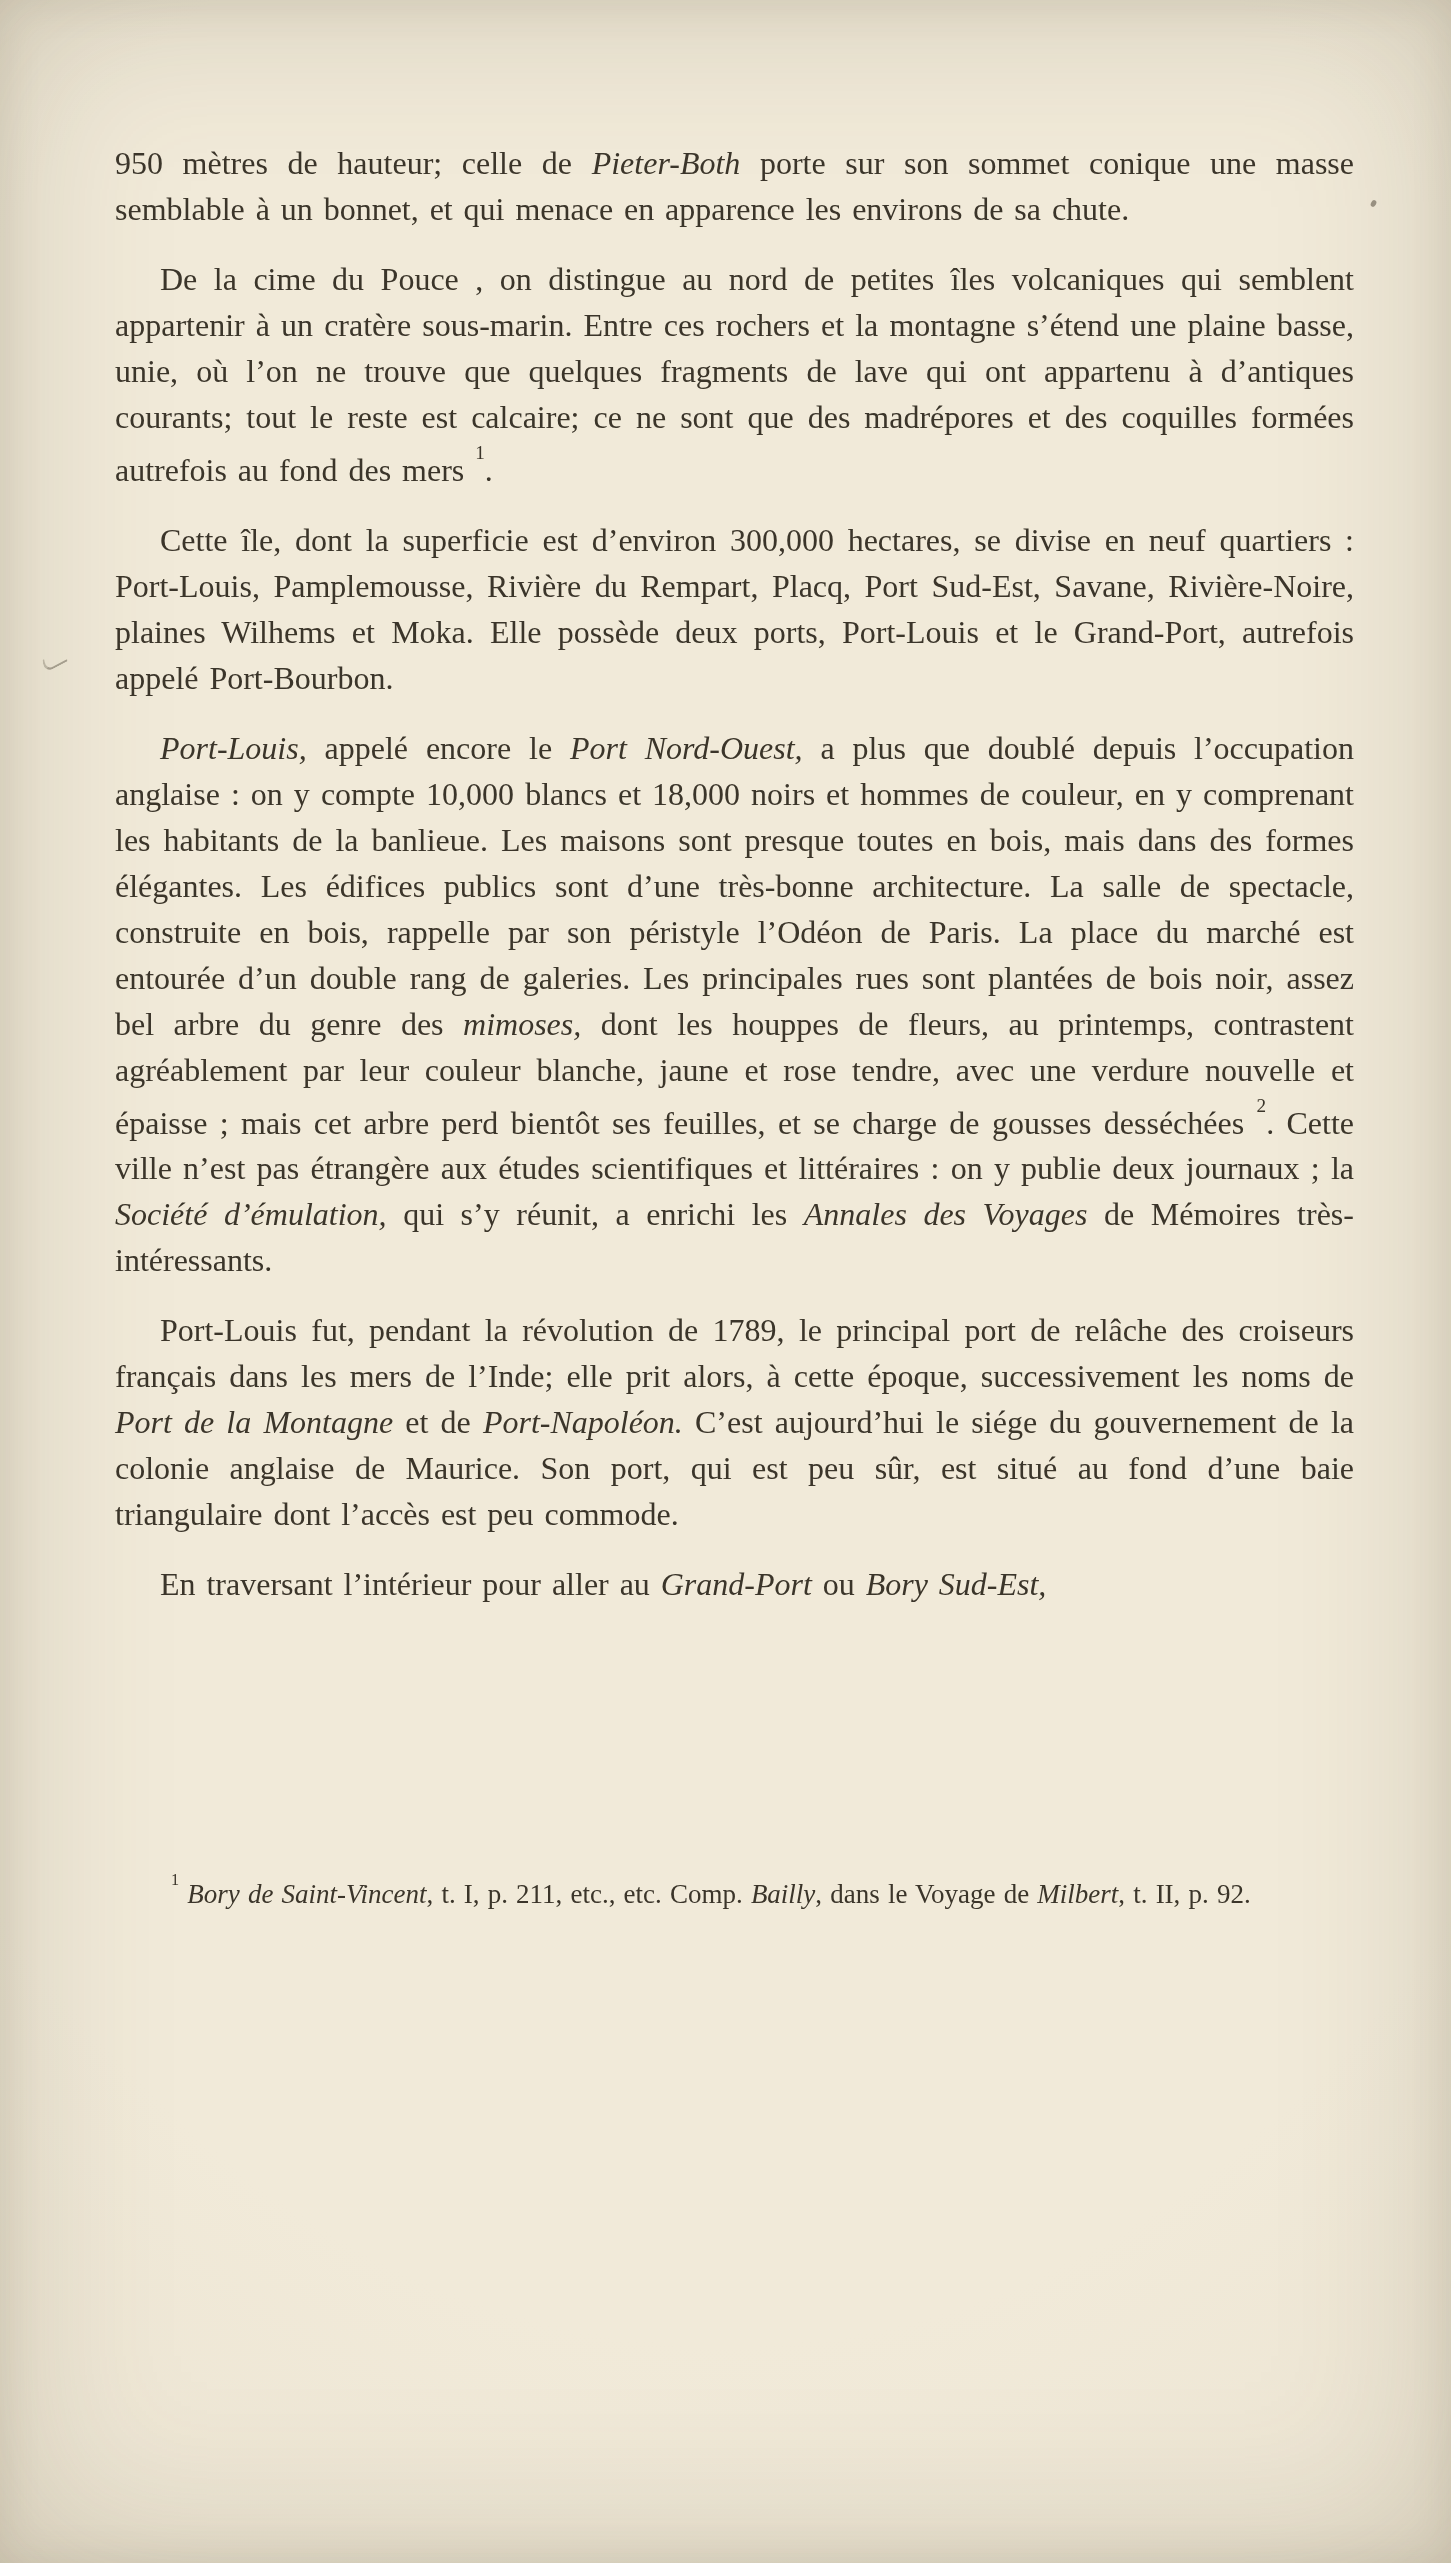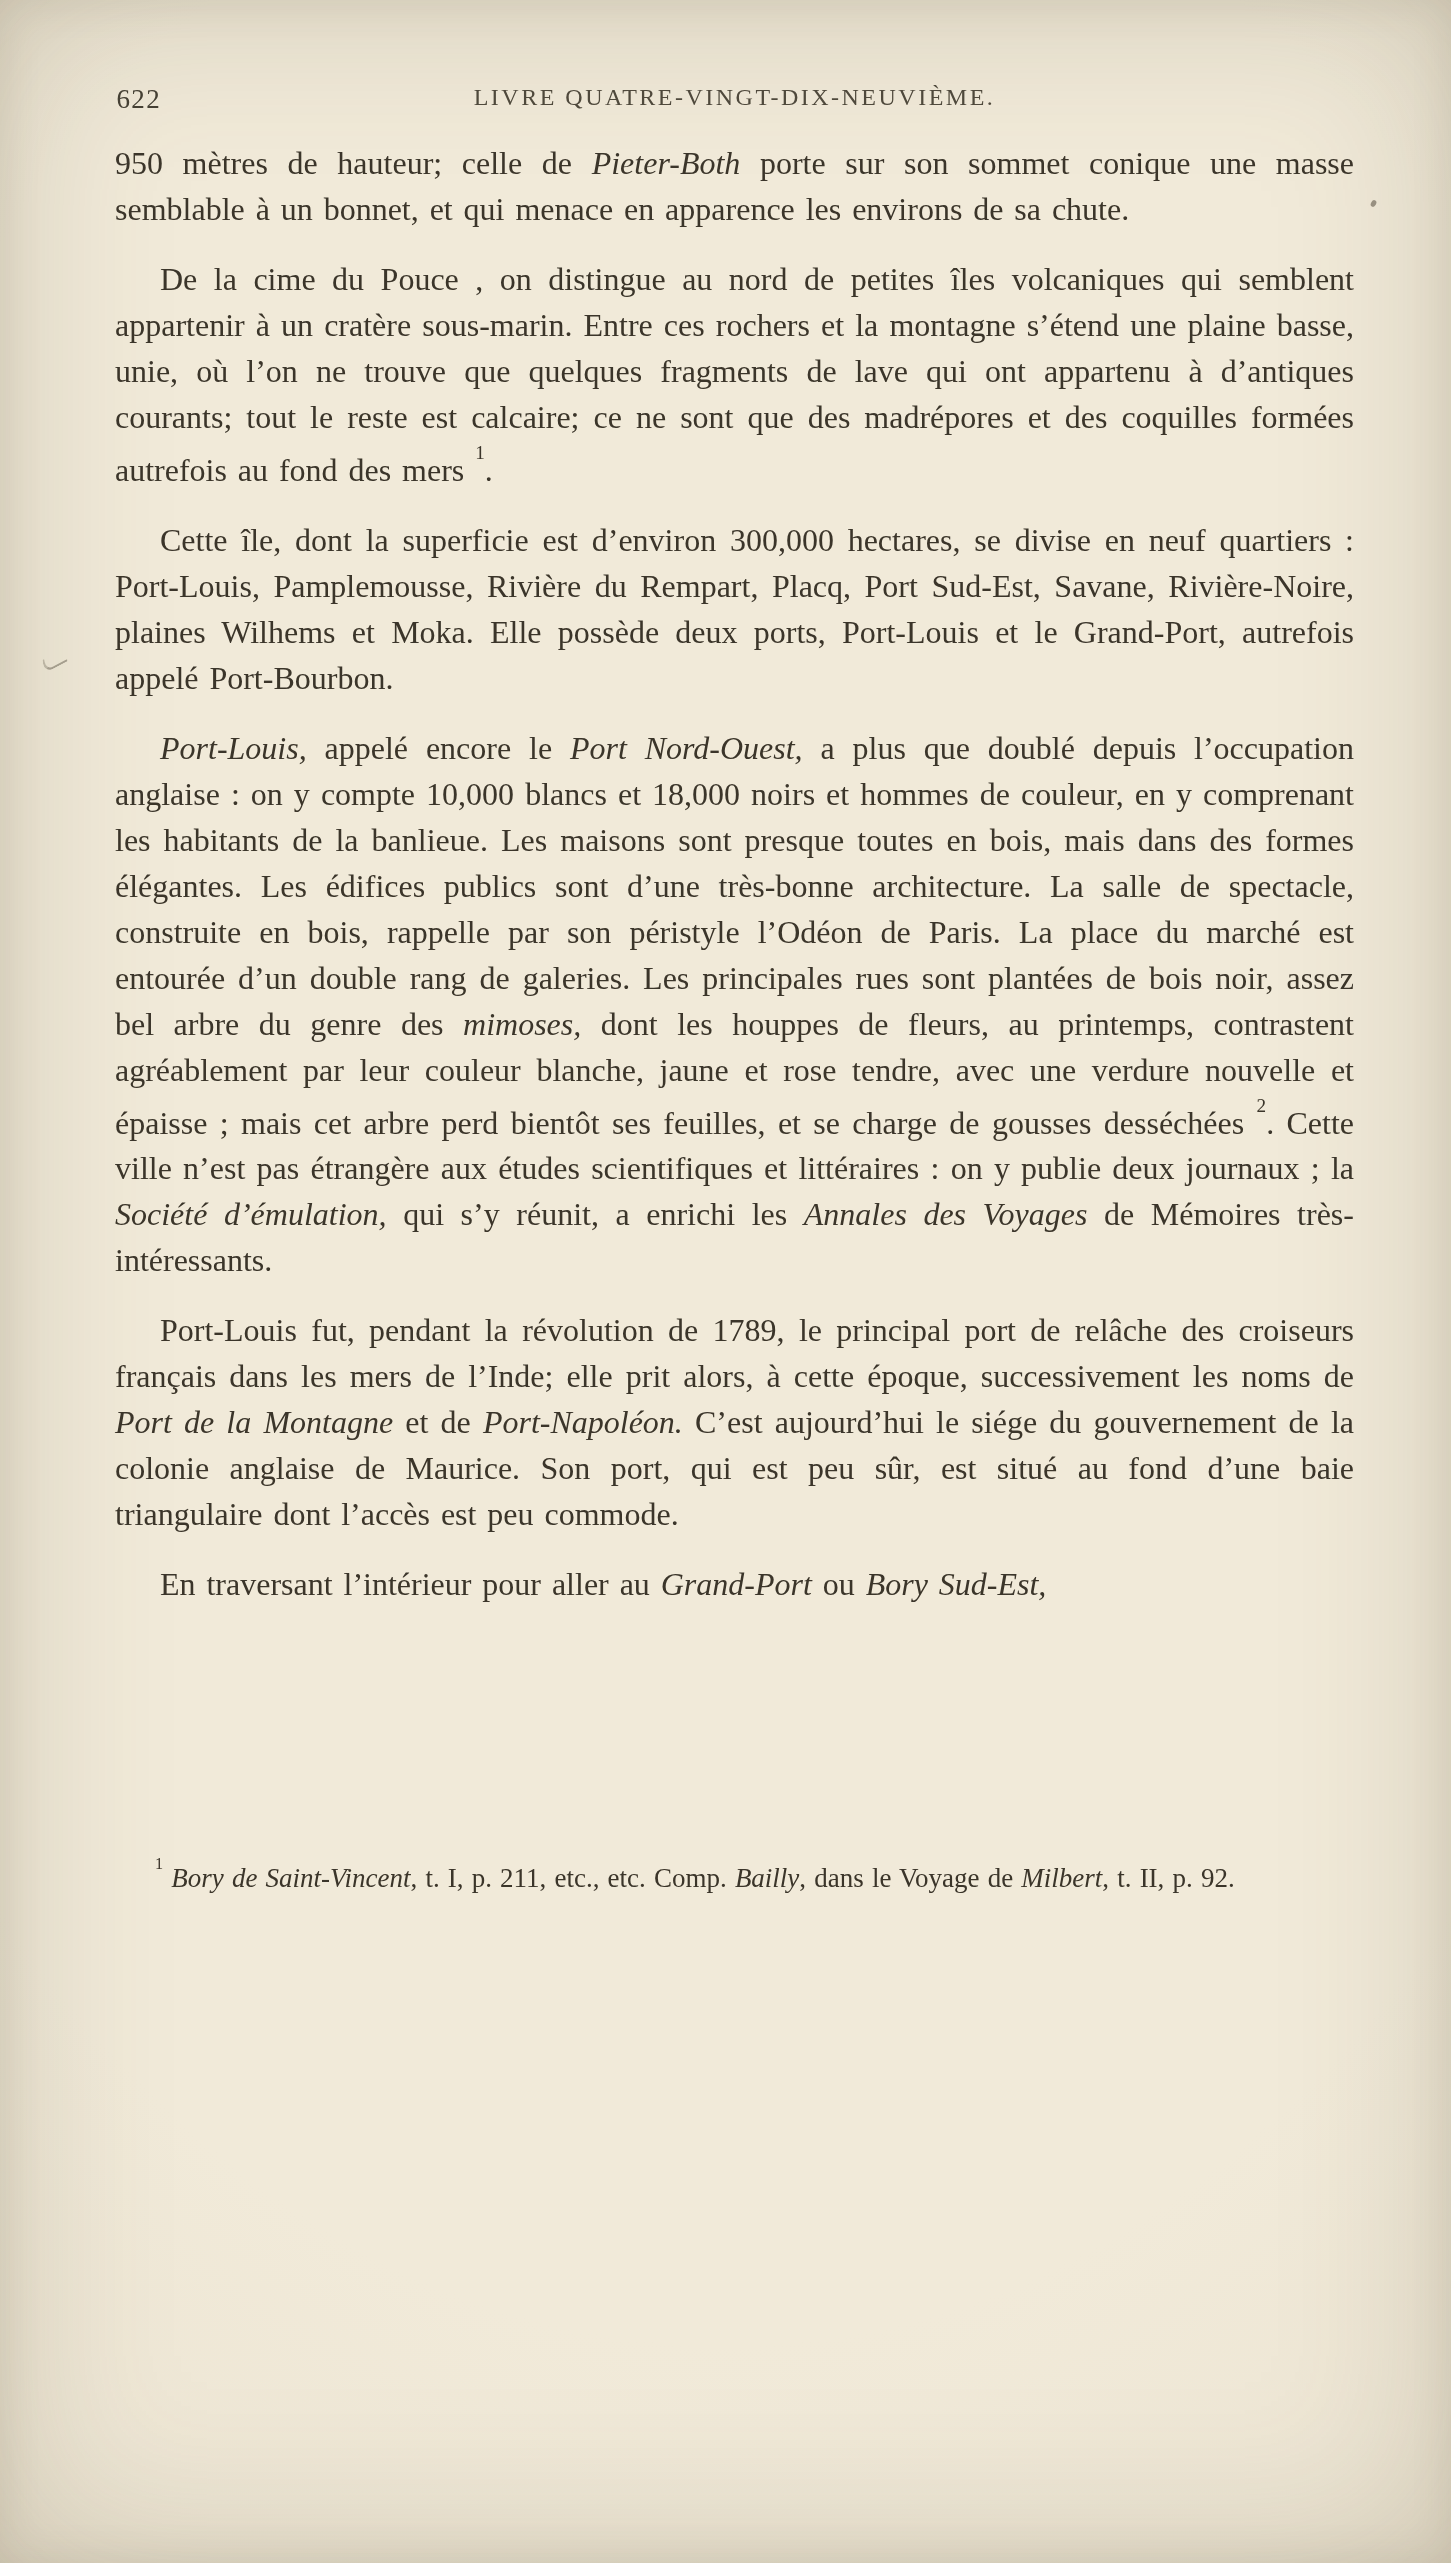--- a/index.html
+++ b/index.html
@@ -40,21 +40,21 @@
     font-size:32px;line-height:46px;
     text-align:justify;word-spacing:2.9px;
   }
   .para{margin:0;}
   .para.indent{text-indent:45px;margin-top:24px;}
   .footnotes{
     position:absolute;top:1853px;left:115px;width:1239px;
     font-size:27px;line-height:38px;
     text-align:justify;word-spacing:1.4px;
   }
-  .footnote{margin:0;}
+  .footnote{margin:16px;}
   .footnote.indent{text-indent:40px;}
   sup.ref{
     font-size:0.6em;
     position:relative;top:-0.5em;
     letter-spacing:0;
   }
   
   .margin-mark{
     position:absolute;left:42px;top:654px;width:26px;height:13px;
     border-bottom:2.9px solid rgba(70,62,48,.55);
@@ -68,24 +68,20 @@
     position:absolute;left:1371px;top:200px;width:5px;height:7.2px;
     background:rgba(70,62,48,.5);border-radius:50%;
     transform:rotate(30deg);
   }
 </style>
 </head>
 <body>
 
 <div class="page">
 
-  <div class="header">
-    <span class="page-number">622</span>
-    <span class="running-head">LIVRE QUATRE-VINGT-DIX-NEUVIÈME.</span>
-  </div>
 
   <div class="body-text">
       <p class="para"><span>950 mètres de hauteur; celle de </span><i>Pieter-Both</i><span> porte sur son sommet conique une masse semblable à un bonnet, et qui menace en apparence les environs de sa chute.</span></p>
       <p class="para indent"><span>De la cime du Pouce , on distingue au nord de petites îles volcaniques qui semblent appartenir à un cratère sous-marin. Entre ces rochers et la montagne s’étend une plaine basse, unie, où l’on ne trouve que quelques fragments de lave qui ont appartenu à d’antiques courants; tout le reste est calcaire; ce ne sont que des madrépores et des coquilles formées autrefois au fond des mers </span><sup class="ref">1</sup><span>.</span></p>
       <p class="para indent"><span>Cette île, dont la superficie est d’environ 300,000 hectares, se divise en neuf quartiers : Port-Louis, Pamplemousse, Rivière du Rempart, Placq, Port Sud-Est, Savane, Rivière-Noire, plaines Wilhems et Moka. Elle possède deux ports, Port-Louis et le Grand-Port, autrefois appelé Port-Bourbon.</span></p>
       <p class="para indent"><i>Port-Louis,</i><span> appelé encore le </span><i>Port Nord-Ouest,</i><span> a plus que doublé depuis l’occupation anglaise : on y compte 10,000 blancs et 18,000 noirs et hommes de couleur, en y comprenant les habitants de la banlieue. Les maisons sont presque toutes en bois, mais dans des formes élégantes. Les édifices publics sont d’une très-bonne architecture. La salle de spectacle, construite en bois, rappelle par son péristyle l’Odéon de Paris. La place du marché est entourée d’un double rang de galeries. Les principales rues sont plantées de bois noir, assez bel arbre du genre des </span><i>mimoses,</i><span> dont les houppes de fleurs, au printemps, contrastent agréablement par leur couleur blanche, jaune et rose tendre, avec une verdure nouvelle et épaisse ; mais cet arbre perd bientôt ses feuilles, et se charge de gousses desséchées </span><sup class="ref">2</sup><span>. Cette ville n’est pas étrangère aux études scientifiques et littéraires : on y publie deux journaux ; la </span><i>Société d’émulation,</i><span> qui s’y réunit, a enrichi les </span><i>Annales des Voyages</i><span> de Mémoires très-intéressants.</span></p>
       <p class="para indent"><span>Port-Louis fut, pendant la révolution de 1789, le principal port de relâche des croiseurs français dans les mers de l’Inde; elle prit alors, à cette époque, successivement les noms de </span><i>Port de la Montagne</i><span> et de </span><i>Port-Napoléon.</i><span> C’est aujourd’hui le siége du gouvernement de la colonie anglaise de Maurice. Son port, qui est peu sûr, est situé au fond d’une baie triangulaire dont l’accès est peu commode.</span></p>
       <p class="para indent"><span>En traversant l’intérieur pour aller au </span><i>Grand-Port</i><span> ou </span><i>Bory Sud-Est,</i></p>
     </div>
 

